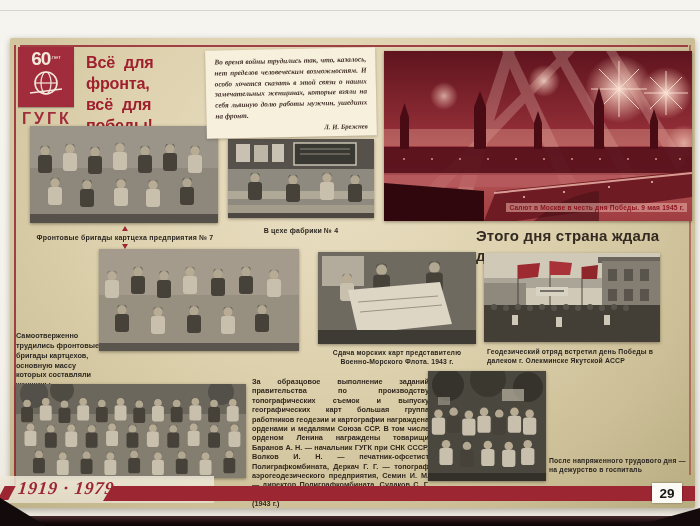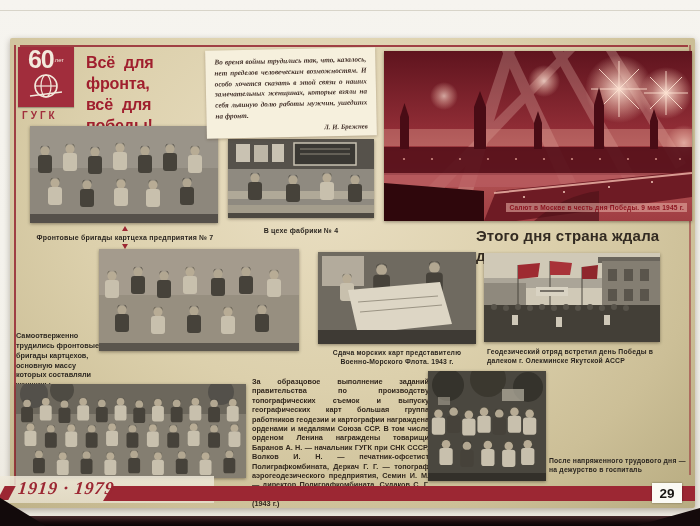--- a/index.html
+++ b/index.html
@@ -22,23 +22,23 @@
         background:radial-gradient(ellipse at 45% 30%,#eadfc3 0%,#dcd0ac 45%,#ccbf97 75%,#b7ab80 100%);
         box-shadow:0 2px 6px rgba(60,45,30,.35);}
   .frame-top{left:20px;top:45px;width:668px;height:2px;background:#993039;opacity:.9;}
   .frame-left{left:14px;top:45px;width:2px;height:440px;background:#993039;opacity:.9;}
   .frame-right{left:689px;top:45px;width:2px;height:430px;background:#993039;opacity:.55;}
 
   
   .emblem-box{left:18px;top:47px;width:56px;height:60px;background:#a12d3c;
               box-shadow:0 1px 1px rgba(0,0,0,.25);color:#f3e9dc;
               display:flex;flex-direction:column;align-items:center;padding-top:3px;box-sizing:border-box;}
-  .emblem-num{font-size:25px;font-weight:bold;line-height:18px;letter-spacing:-1px;}
+  .emblem-num{font-size:19px;font-weight:bold;line-height:18px;letter-spacing:-1px;}
   .emblem-suffix{font-size:6px;vertical-align:super;margin-left:1px;}
-  .emblem-org{left:22px;top:110px;font-size:10px;font-weight:bold;letter-spacing:3px;color:#a12d3c;}
+  .emblem-org{left:22px;top:110px;font-size:16px;font-weight:bold;letter-spacing:3px;color:#a12d3c;}
 
   
   .title{left:86px;top:52px;width:135px;font-weight:bold;font-size:17px;line-height:21px;
          color:#a01f2e;letter-spacing:-.2px;word-spacing:5px;transform:scaleX(.95);transform-origin:left top;}
 
   
   .quote{left:206px;top:49px;width:170px;height:88px;background:#f6f0dd;
          transform:rotate(-1.2deg);box-shadow:0 1px 3px rgba(70,50,30,.35);
          padding:7px 9px 5px 9px;box-sizing:border-box;z-index:3;}
   .quote-text{font:italic 700 7.2px/1.5 "Liberation Serif",serif;color:#45332c;text-align:justify;}

